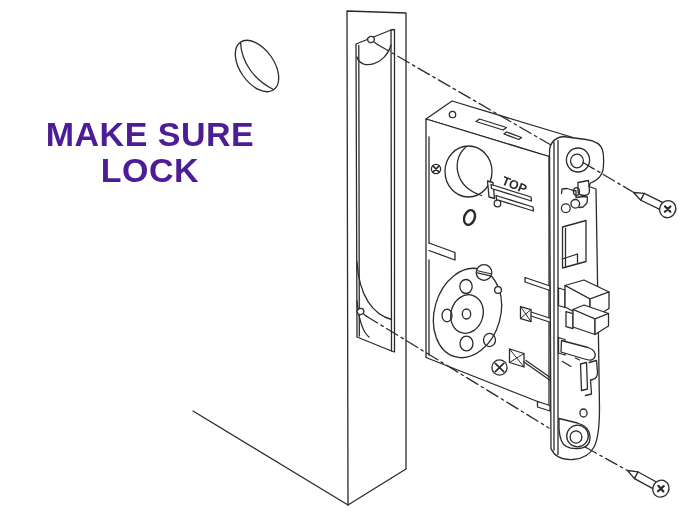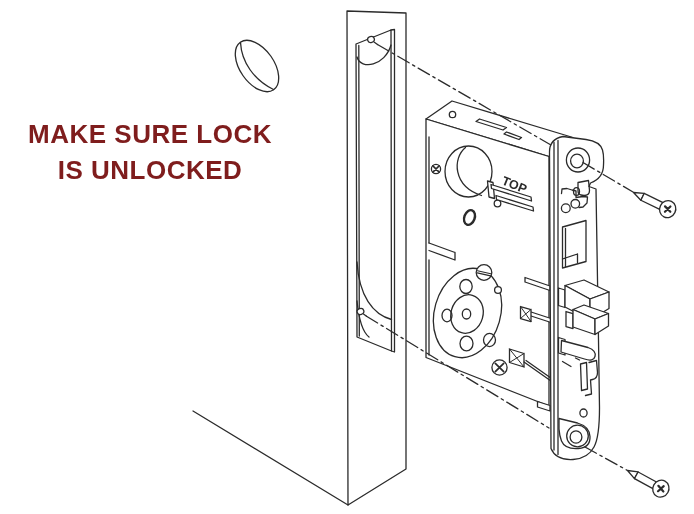--- a/index.html
+++ b/index.html
@@ -12,43 +12,42 @@
     width:694px;height:514px;
     background:var(--bg);
     overflow:hidden;
     font-family:"Liberation Sans", sans-serif;
   }
   .warning{
     position:absolute;
     left:0;top:116px;width:300px;
     text-align:center;
     font-weight:bold;
-    font-size:26px;
+    font-size:34px;
     line-height:36px;
     letter-spacing:0.5px;
-    color:#7f1d1d;
+    color:#4c1d95;
     user-select:none;
   }
   .diagram-svg{
     position:absolute;left:0;top:0;width:694px;height:514px;
     color:var(--line);
   }
   .diagram-svg text{
     font-family:"Liberation Sans", sans-serif;
     font-weight:bold;
   }
 </style>
 </head>
 <body>
 
 <div class="stage">
 
   <div class="warning">
     <div>MAKE SURE LOCK</div>
-    <div>IS UNLOCKED</div>
   </div>
 
   <svg class="diagram-svg" viewBox="0 0 694 514" stroke="currentColor" stroke-width="1.3" fill="none" stroke-linecap="round" stroke-linejoin="round">
 
     <g>
       <ellipse cx="257" cy="66" rx="29" ry="17" transform="rotate(55 257 66)"></ellipse>
       <path d="M240.5,42.5 C241.5,62 254,80 273.5,89.5"></path>
     </g>
 
     <g>

